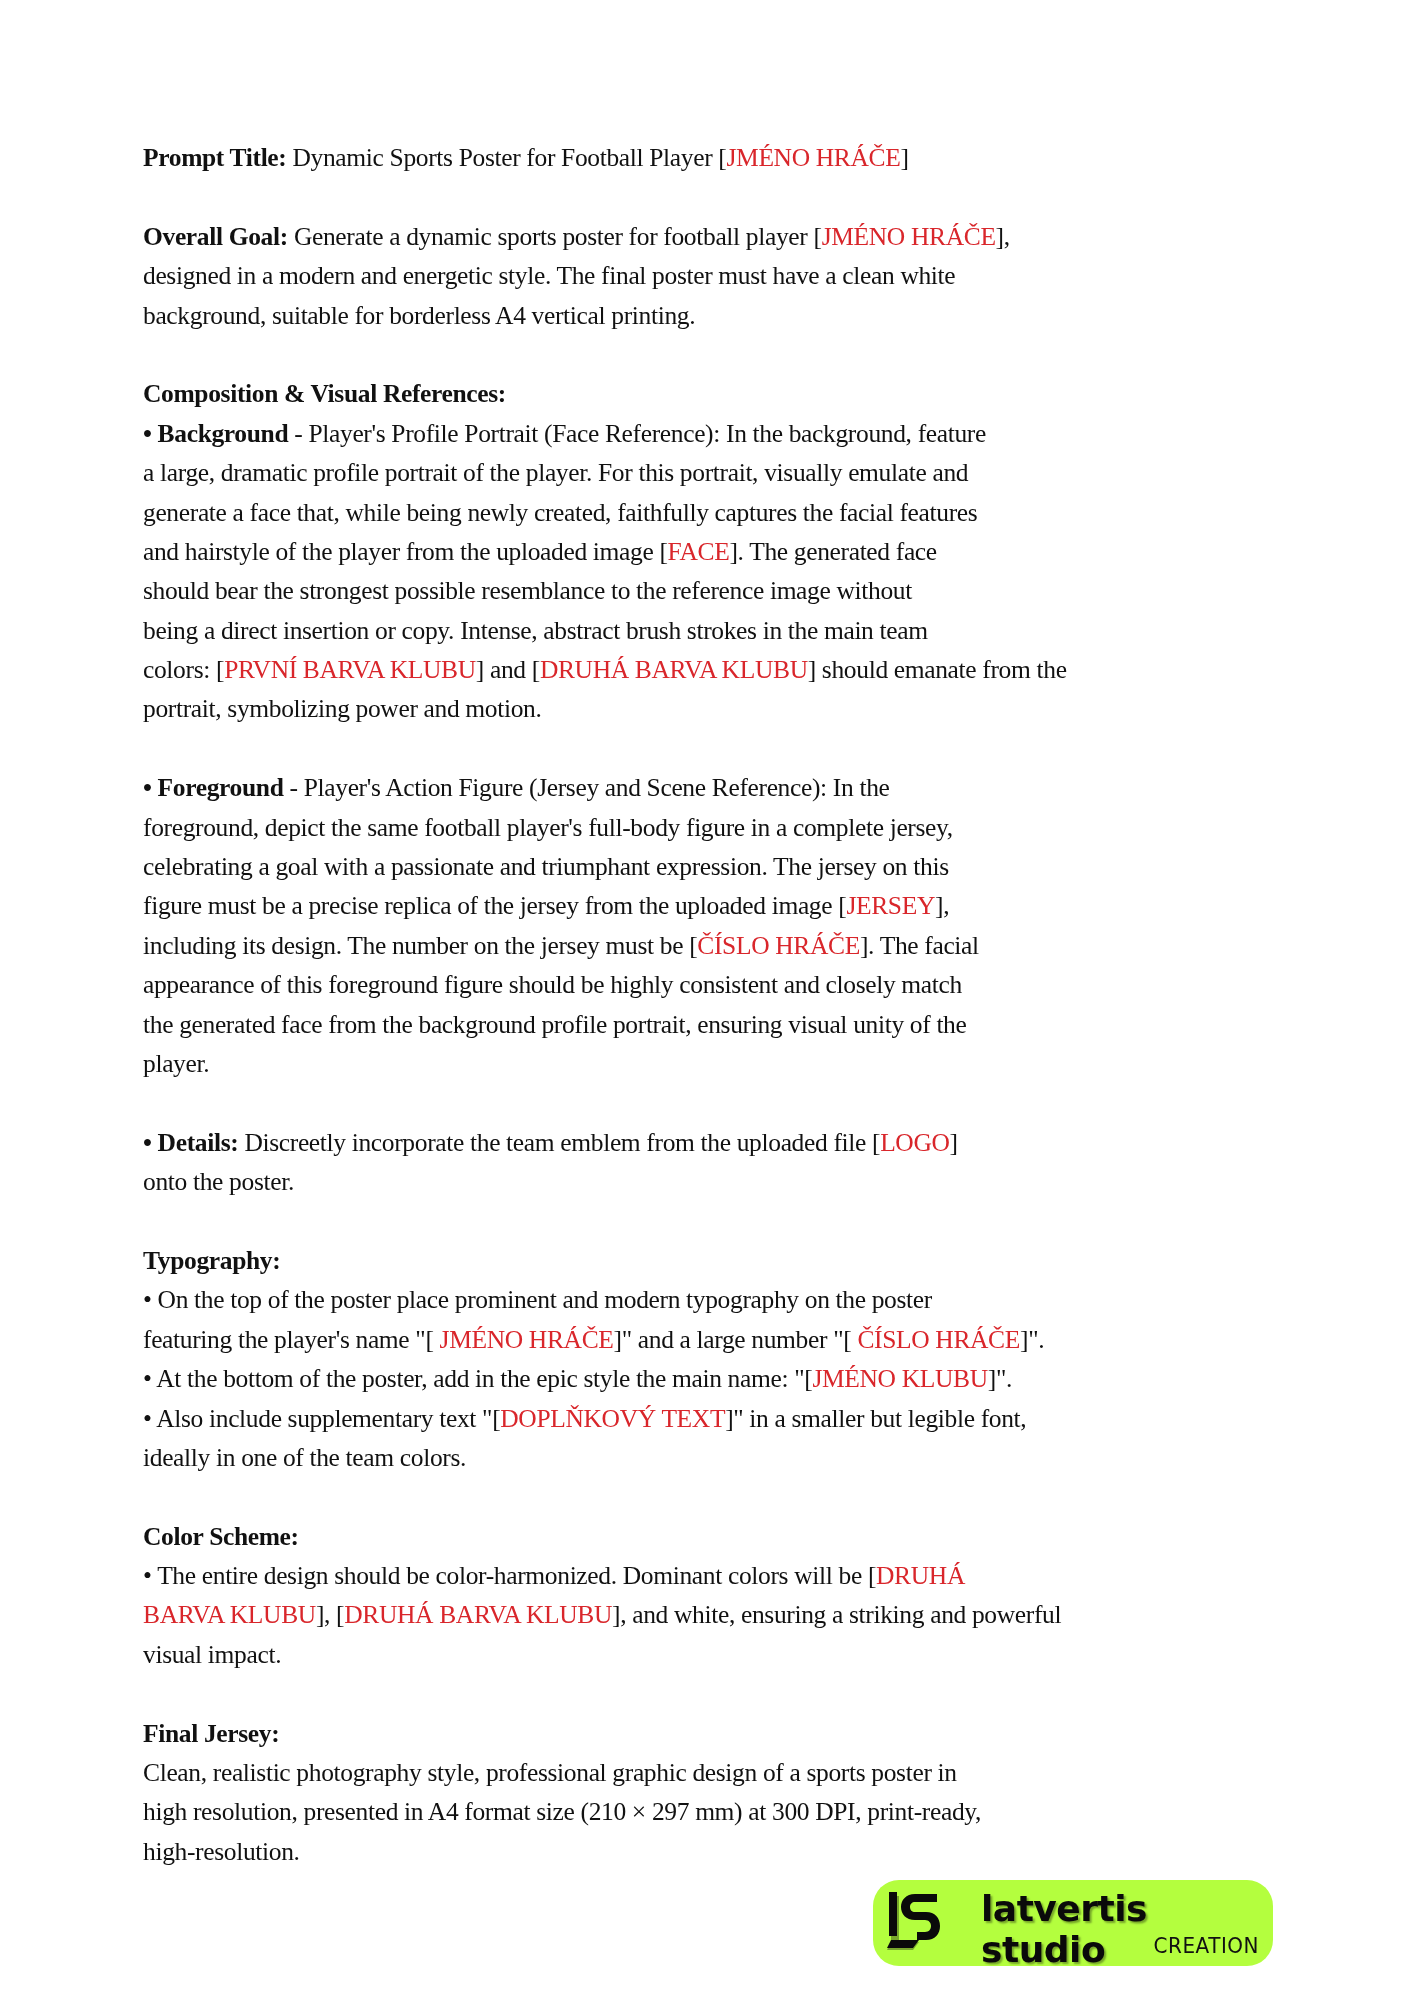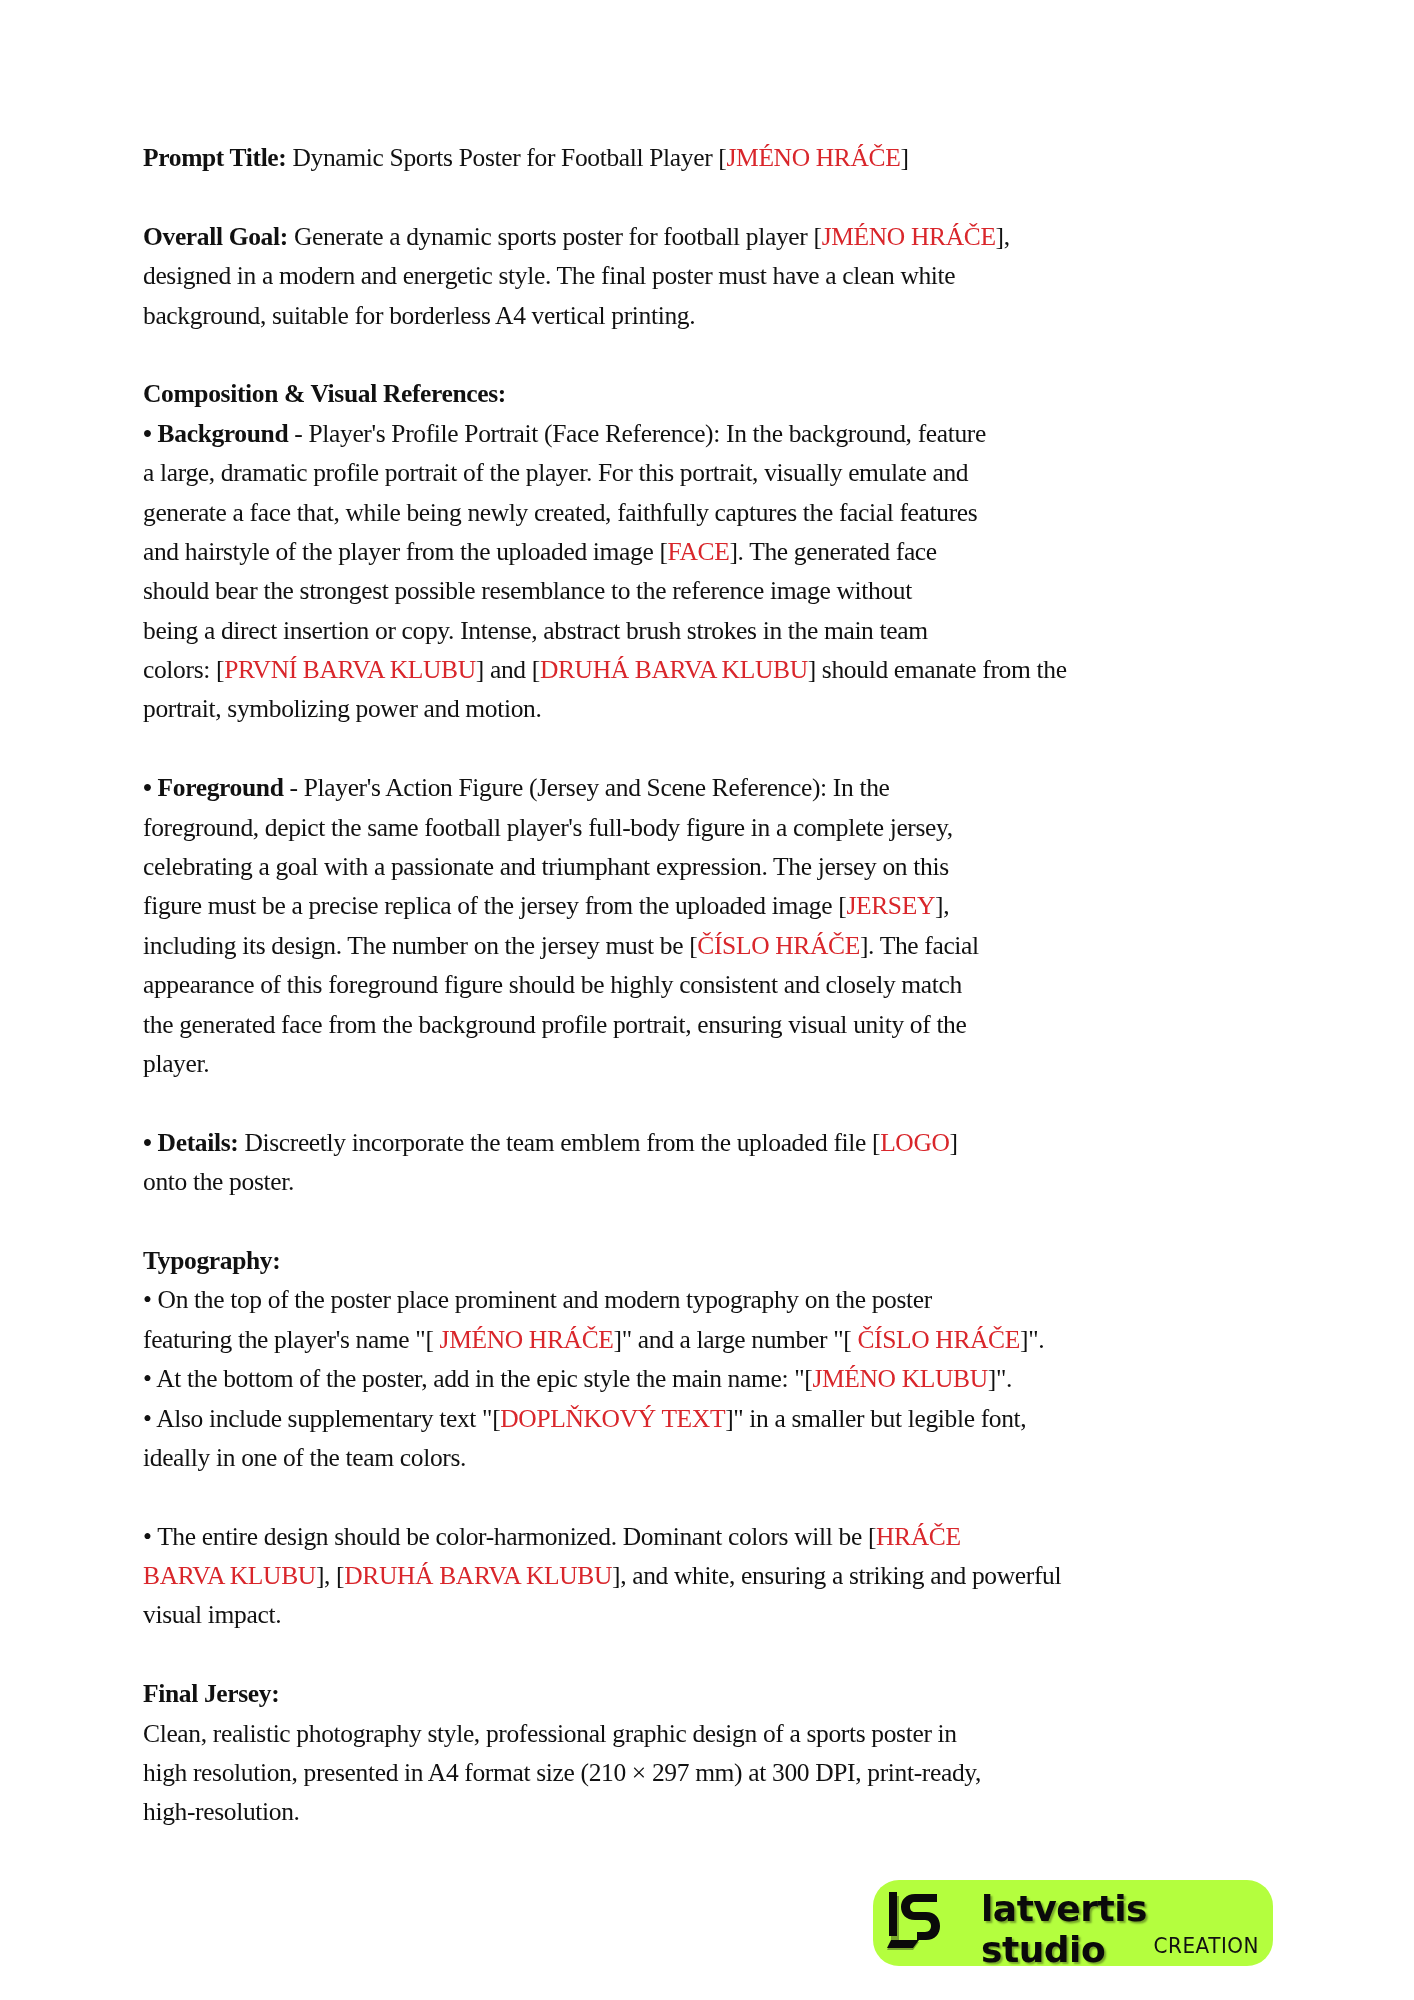--- a/index.html
+++ b/index.html
@@ -63,21 +63,22 @@
     <div class="line"><span class="b">• Details:</span><span> Discreetly incorporate the team emblem from the uploaded file [</span><span class="ph">LOGO</span><span>]</span></div>
     <div class="line"><span>onto the poster.</span></div>
     <div class="blank"></div>
     <div class="line"><span class="b">Typography:</span></div>
     <div class="line"><span>• On the top of the poster place prominent and modern typography on the poster</span></div>
     <div class="line"><span>featuring the player's name "[ </span><span class="ph">JMÉNO HRÁČE</span><span>]" and a large number "[ </span><span class="ph">ČÍSLO HRÁČE</span><span>]".</span></div>
     <div class="line"><span>• At the bottom of the poster, add in the epic style the main name: "[</span><span class="ph">JMÉNO KLUBU</span><span>]".</span></div>
     <div class="line"><span>• Also include supplementary text "[</span><span class="ph">DOPLŇKOVÝ TEXT</span><span>]" in a smaller but legible font,</span></div>
     <div class="line"><span>ideally in one of the team colors.</span></div>
     <div class="blank"></div>
-    <div class="line"><span>• The entire design should be color-harmonized. Dominant colors will be [</span><span class="ph">HRÁČE</span></div>
+    <div class="line"><span class="b">Color Scheme:</span></div>
+    <div class="line"><span>• The entire design should be color-harmonized. Dominant colors will be [</span><span class="ph">DRUHÁ</span></div>
     <div class="line"><span class="ph">BARVA KLUBU</span><span>], [</span><span class="ph">DRUHÁ BARVA KLUBU</span><span>], and white, ensuring a striking and powerful</span></div>
     <div class="line"><span>visual impact.</span></div>
     <div class="blank"></div>
     <div class="line"><span class="b">Final Jersey:</span></div>
     <div class="line"><span>Clean, realistic photography style, professional graphic design of a sports poster in</span></div>
     <div class="line"><span>high resolution, presented in A4 format size (210 × 297 mm) at 300 DPI, print-ready,</span></div>
     <div class="line"><span>high-resolution.</span></div>
   </div>
 
 <div class="logo">

